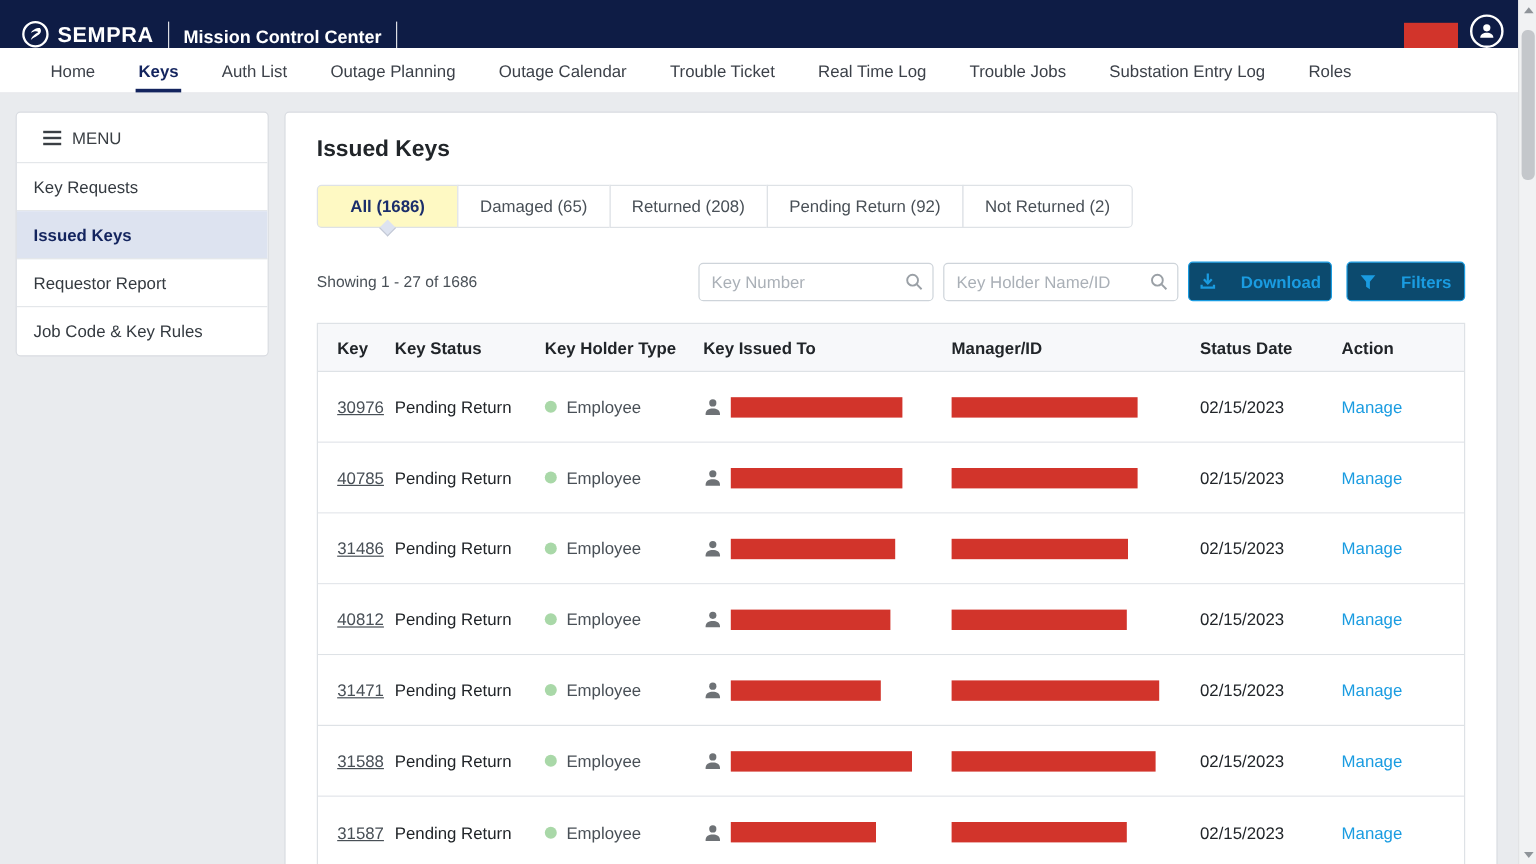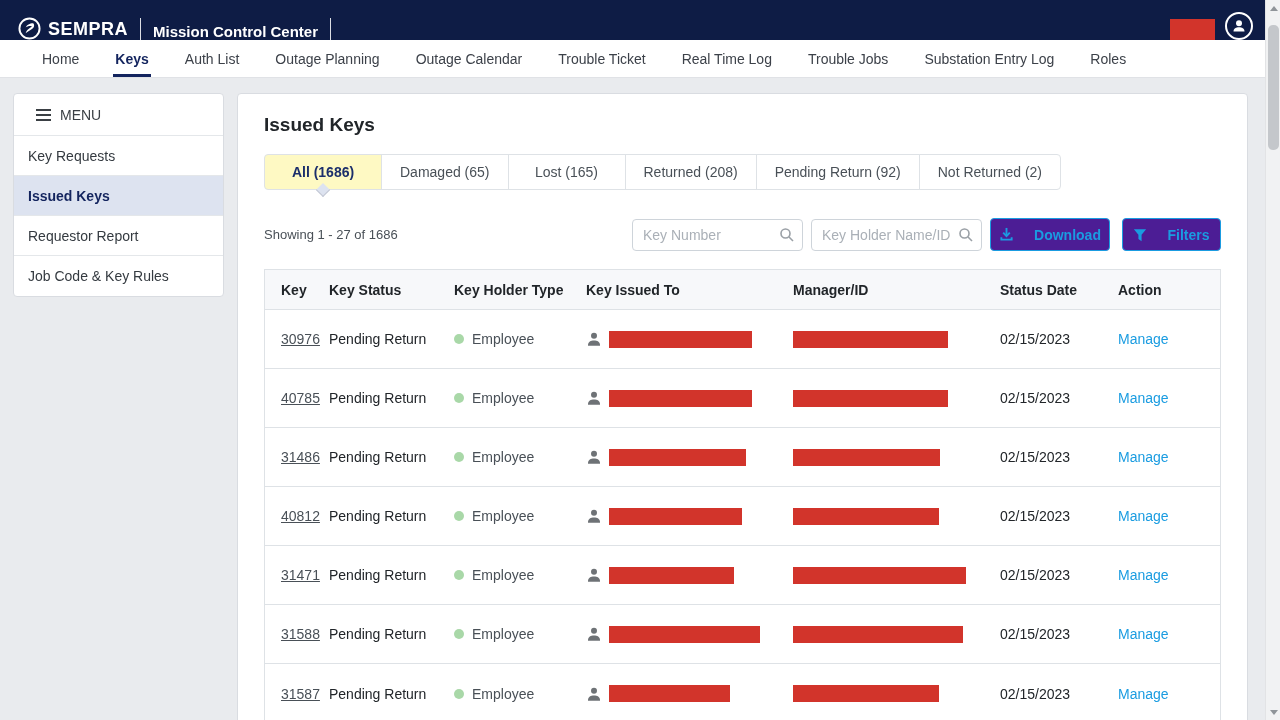--- a/index.html
+++ b/index.html
@@ -52,26 +52,26 @@
   .tab.active { background:#fef9c3; color:#1b2e6b; font-weight:bold; }
   .tab.active::after { content:""; position:absolute; left:50%; bottom:-6px; width:9px; height:9px;
                        background:#dde3f0; border-right:1px solid #c3c8d4; border-bottom:1px solid #c3c8d4;
                        transform:translateX(-50%) rotate(45deg); }
 
   
   .filter-row { display:flex; align-items:center; margin-top:28px; }
   .showing { font-size:13px; color:#495057; }
   .filter-spacer { flex:1; }
   .search-box { position:relative; margin-left:8px; }
-  .search-box input { width:171px; height:32px; border:1px solid #ced4da; border-radius:4px;
+  .search-box input { width:196px; height:32px; border:1px solid #ced4da; border-radius:4px;
                       font-size:14px; padding:0 30px 0 10px; color:#0f766e;
                       font-family:"Liberation Sans", sans-serif; }
   .search-box input::placeholder { color:#aab0b7; }
   .search-box svg { position:absolute; right:8px; top:8px; }
-  .btn { height:33px; background:#4c1d95; border:1px solid #1a9ce1; border-radius:4px; color:#1a9ce1;
+  .btn { height:33px; background:#0c4a6e; border:1px solid #1a9ce1; border-radius:4px; color:#1a9ce1;
          font-size:14px; font-weight:bold; display:flex; align-items:center; justify-content:center;
          gap:20px; cursor:pointer; margin-left:8px; font-family:"Liberation Sans", sans-serif; }
   .btn-download { width:120px; }
   .btn-filters { width:99px;margin-left:12px; }
 
   
   .table { margin-top:18px; border:1px solid #dee2e6; }
   .trow { display:flex; align-items:center; border-bottom:1px solid #dee2e6; height:59px; background:#fff; }
   .trow:last-child { border-bottom:none; }
   .thead { background:#f7f8fa; height:40px; font-weight:bold; color:#2e3338; }
@@ -149,21 +149,20 @@
   <div class="sidebar-item">Requestor Report</div>
   <div class="sidebar-item">Job Code &amp; Key Rules</div>
 </div>
 
 <div class="main-card">
   <div class="page-title">Issued Keys</div>
 
   <div class="tabs">
     <div class="tab active">All (1686)</div>
     <div class="tab">Damaged (65)</div>
-    <div class="tab">Lost (165)</div>
     <div class="tab">Returned (208)</div>
     <div class="tab">Pending Return (92)</div>
     <div class="tab">Not Returned (2)</div>
   </div>
 
   <div class="filter-row">
     <span class="showing">Showing 1 - 27 of 1686</span>
     <span class="filter-spacer"></span>
     <span class="search-box">
       <input type="text" placeholder="Key Number" style="">

